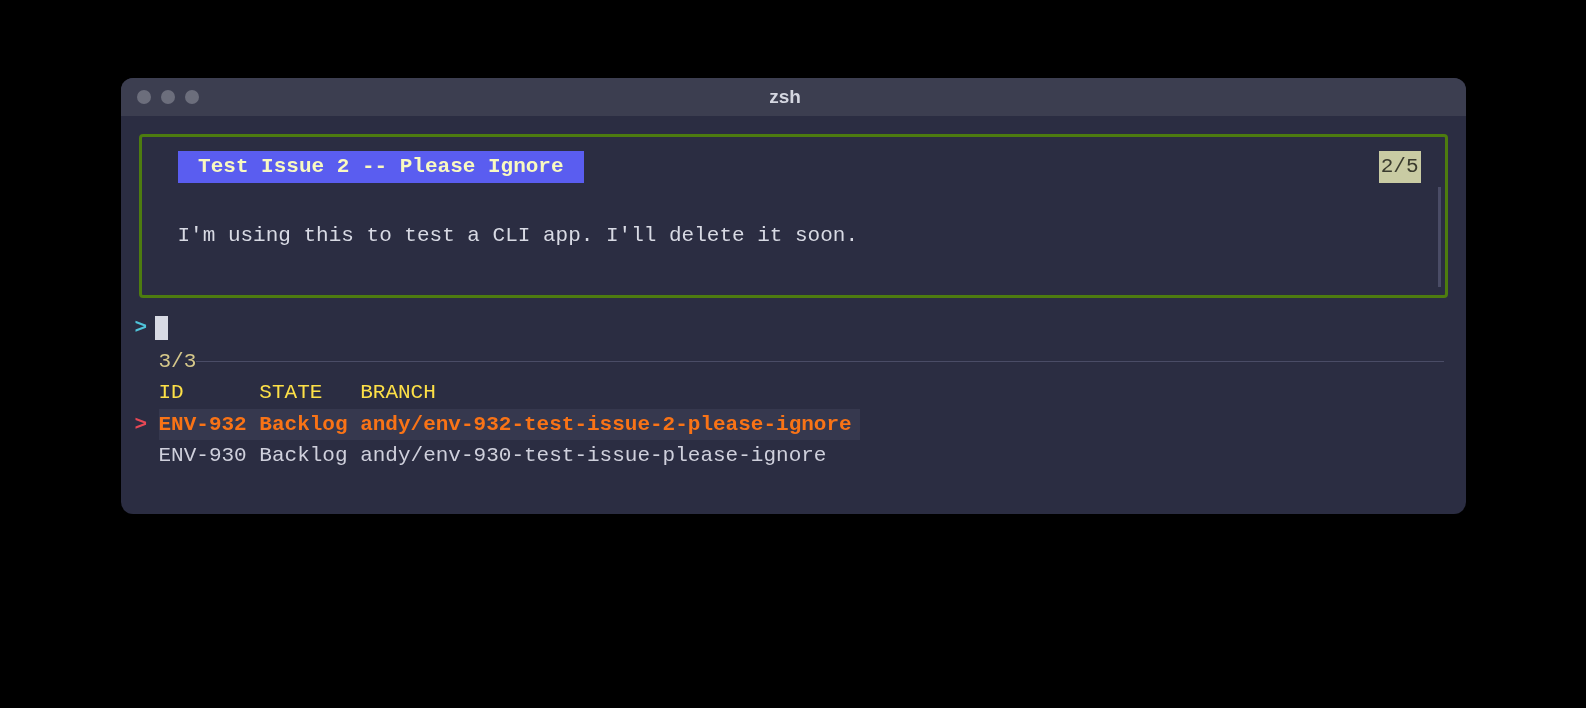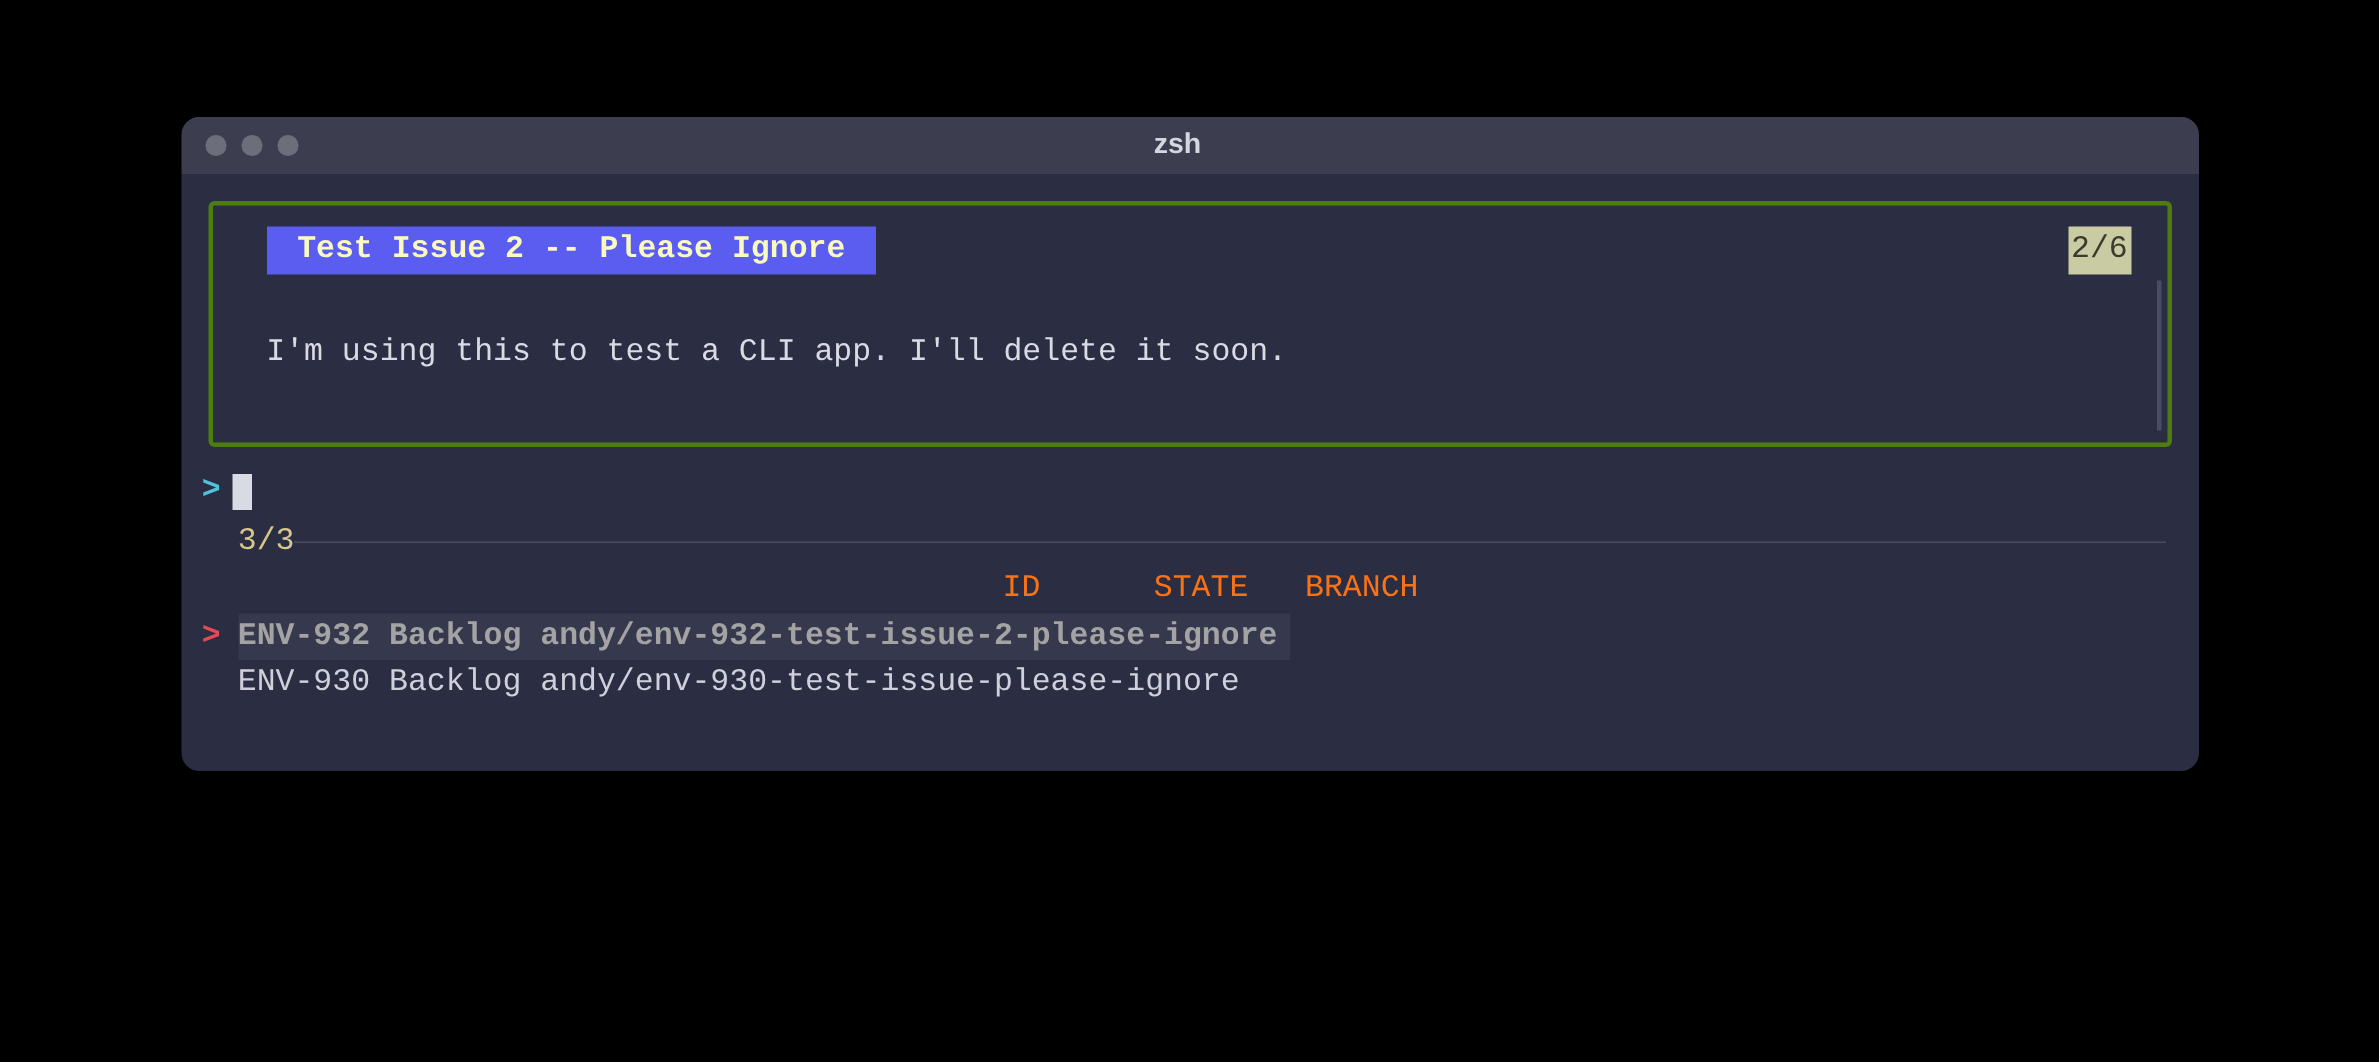--- a/index.html
+++ b/index.html
@@ -124,38 +124,37 @@
       white-space: pre;
     }
     .counter-rule {
       flex: 1;
       height: 1px;
       background: #4a4c66;
       margin-right: 12px;
     }
     .header-line {
       padding-left: 28px;
-      color: #f97316;
-      white-space: pre;
-      text-align: center;
+      color: #fde047;
+      white-space: pre;
     }
     .row {
       display: flex;
       align-items: center;
       white-space: pre;
     }
     .row-pointer {
       width: 28px;
       color: #e84855;
       font-weight: 700;
       padding-left: 4px;
     }
     .row-selected {
       background: #36384e;
-      color: #a3a3a3;
+      color: #f97316;
       font-weight: 700;
     }
     .row-normal {
       color: #cfd0dc;
     }
     .row-content {
       padding-right: 8px;
     }
   </style>
 </head>
@@ -169,21 +168,21 @@
       <div class="traffic-light"></div>
     </div>
     <div class="window-title">zsh</div>
   </div>
 
   <div class="terminal-body">
 
     <div class="preview-box">
       <div class="preview-title-row">
         <span class="preview-title"> Test Issue 2 -- Please Ignore </span>
-        <span class="preview-index">2/6</span>
+        <span class="preview-index">2/5</span>
       </div>
       <div class="preview-desc">I'm using this to test a CLI app. I'll delete it soon.</div>
       <div class="preview-scrollbar"></div>
     </div>
 
     <div class="prompt-line">
       <span class="prompt-symbol">&gt;</span>
       <span class="cursor-block"></span>
     </div>
 

